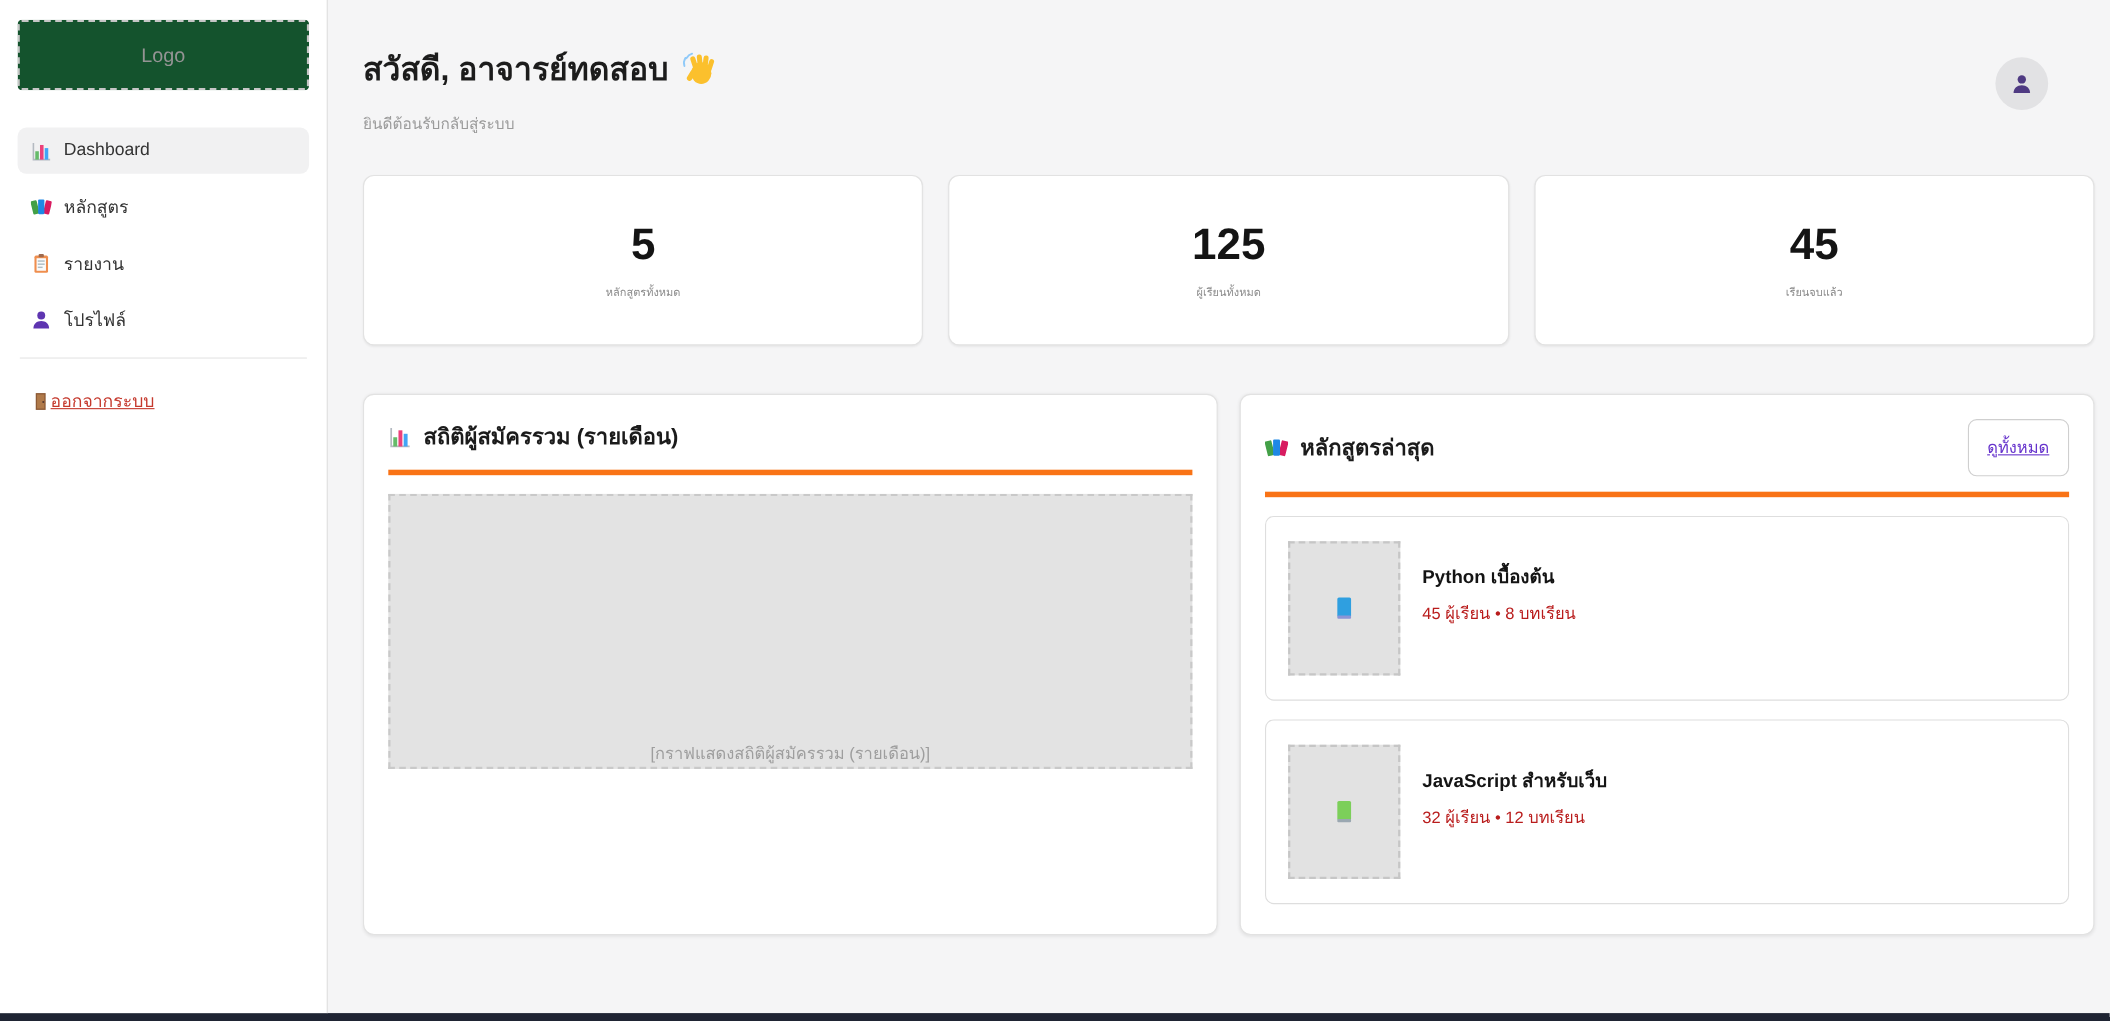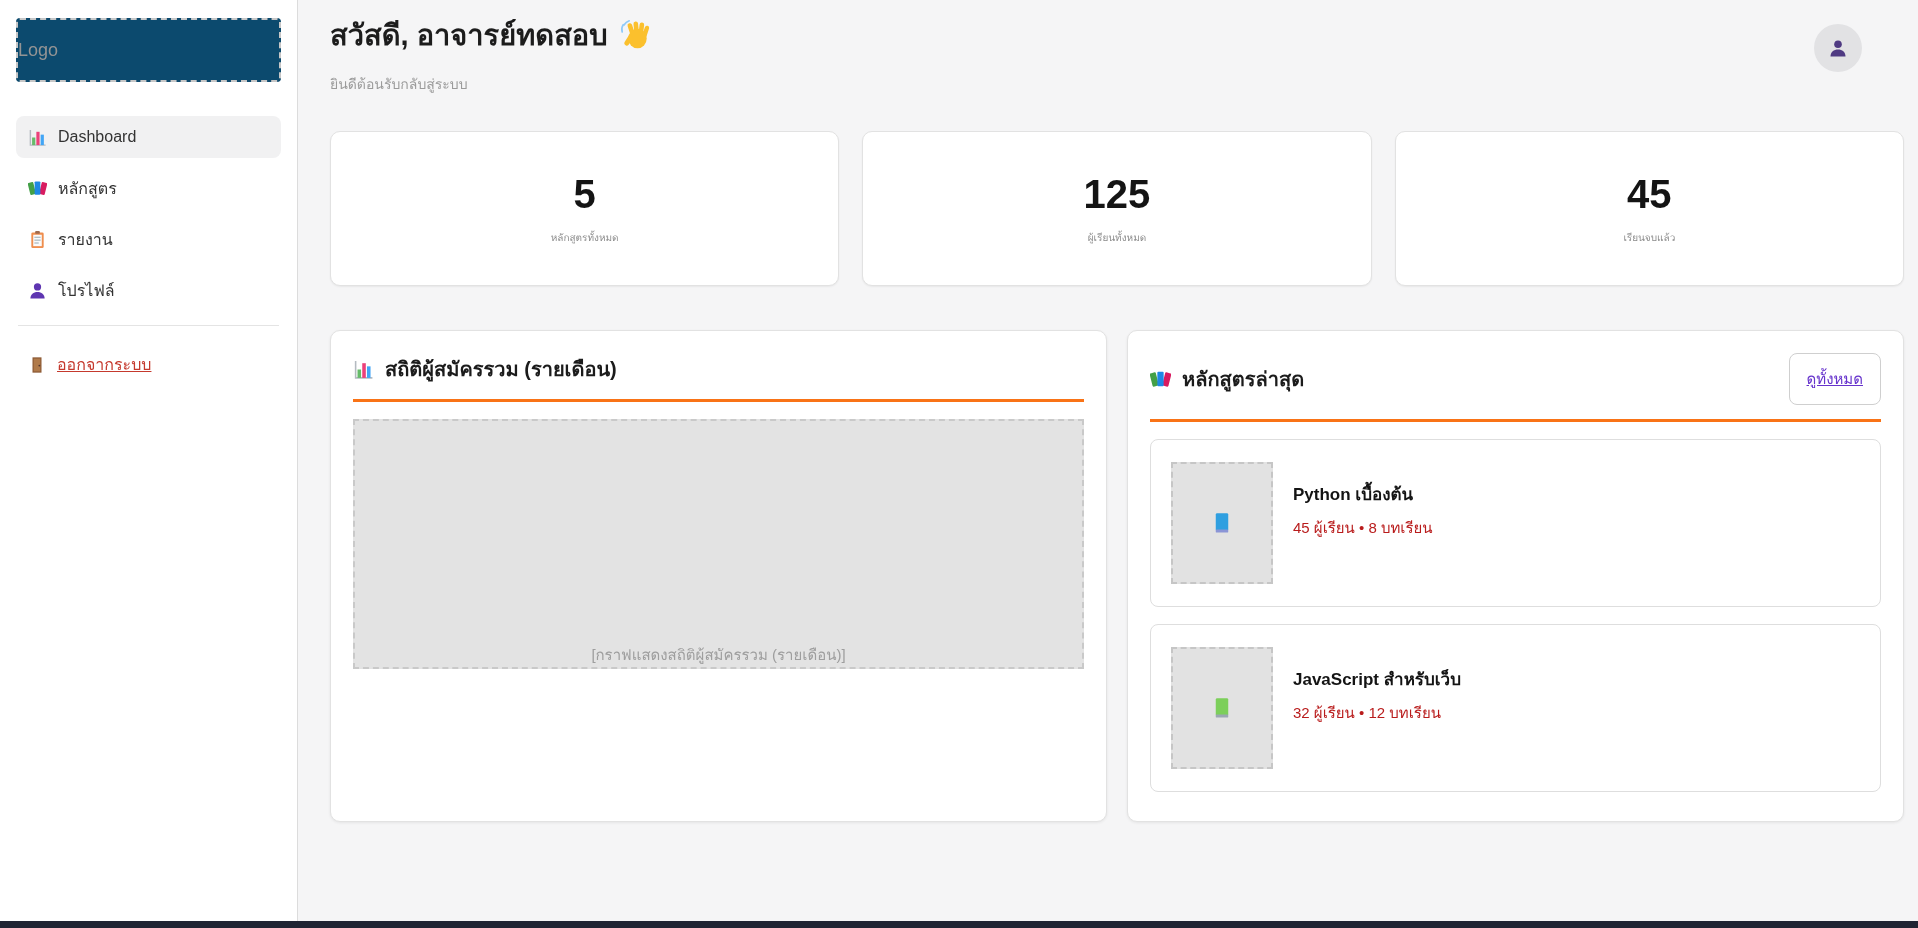--- a/index.html
+++ b/index.html
@@ -11,43 +11,43 @@
   }
   .app { display: flex; width: 100%; height: 921px; }
 
   
   .sidebar {
     width: 298px; min-width: 298px; height: 100%;
     background: #ffffff; border-right: 1px solid #dcdcdc;
     padding: 18px 16px;
   }
   .logo-box {
-    height: 64px; background: #0c4a6e;
+    height: 64px; background: #14532d;
     border: 2px dashed #c6c6c6; border-radius: 4px;
-    display: flex; align-items: center; 
+    display: flex; align-items: center; justify-content: center;
     color: #949494; font-size: 18px;
   }
   .nav { margin-top: 34px; }
   .nav-item {
     display: flex; align-items: center; gap: 11px;
     height: 42px; padding: 0 12px; margin-bottom: 9px;
     border-radius: 8px; font-size: 16px; color: #333; cursor: pointer;
   }
   .nav-item.active { background: #f1f1f2; }
   .nav-item .ico { width: 19px; height: 19px; display: inline-flex; }
   .sidebar-divider { border: none; border-top: 1px solid #e4e4e4; margin: 14px 2px 26px; }
   .logout {
-    display: flex; align-items: center; gap: 11px;
+    display: flex; align-items: center; 
     padding: 0 12px; font-size: 16px; color: #c5392d;
     text-decoration: underline; cursor: pointer;
   }
   .logout .ico { width: 18px; height: 18px; display: inline-flex; }
 
   
-  .main { flex: 1; padding: 12px 14px 0 32px; overflow: hidden; }
+  .main { flex: 1; padding: 40px 14px 0 32px; overflow: hidden; }
   .header-row { display: flex; justify-content: space-between; align-items: flex-start; }
   .page-title { font-size: 29px; font-weight: bold; color: #1c1c1c; display: flex; align-items: center; gap: 12px; }
   .page-title .wave { width: 32px; height: 32px; display: inline-flex; }
   .page-subtitle { margin-top: 15px; font-size: 14px; color: #9b9b9b; }
   .avatar {
     width: 48px; height: 48px; border-radius: 50%; background: #e2e2e4;
     display: flex; align-items: center; justify-content: center;
     margin: 12px 42px 0 0; color: #4f3a82; cursor: pointer;
   }
   .avatar .ico { width: 20px; height: 20px; display: inline-flex; }
@@ -65,21 +65,21 @@
 
   
   .panels-row { display: flex; gap: 20px; margin-top: 44px; align-items: stretch; }
   .panel {
     flex: 1; background: #fff; border: 1px solid #e2e2e2; border-radius: 10px;
     box-shadow: 0 1px 3px rgba(0,0,0,0.07);
     padding: 22px; min-height: 492px;
   }
   .panel-header {
     display: flex; align-items: center; justify-content: space-between;
-    min-height: 47px; border-bottom: 3px solid #f97316; padding-bottom: 14px;
+    min-height: 47px; border-bottom: 5px solid #f97316; padding-bottom: 14px;
   }
   .panel-title { display: flex; align-items: center; gap: 11px; font-size: 20px; font-weight: bold; color: #1b1b1b; }
   .panel-title .ico { width: 21px; height: 21px; display: inline-flex; }
   .chart-placeholder {
     margin-top: 17px; height: 250px; background: #e3e3e3;
     border: 2px dashed #c9c9c9;
     display: flex; align-items: flex-end; justify-content: center;
     font-size: 15px; color: #9e9e9e;
   }
   .view-all-btn {

